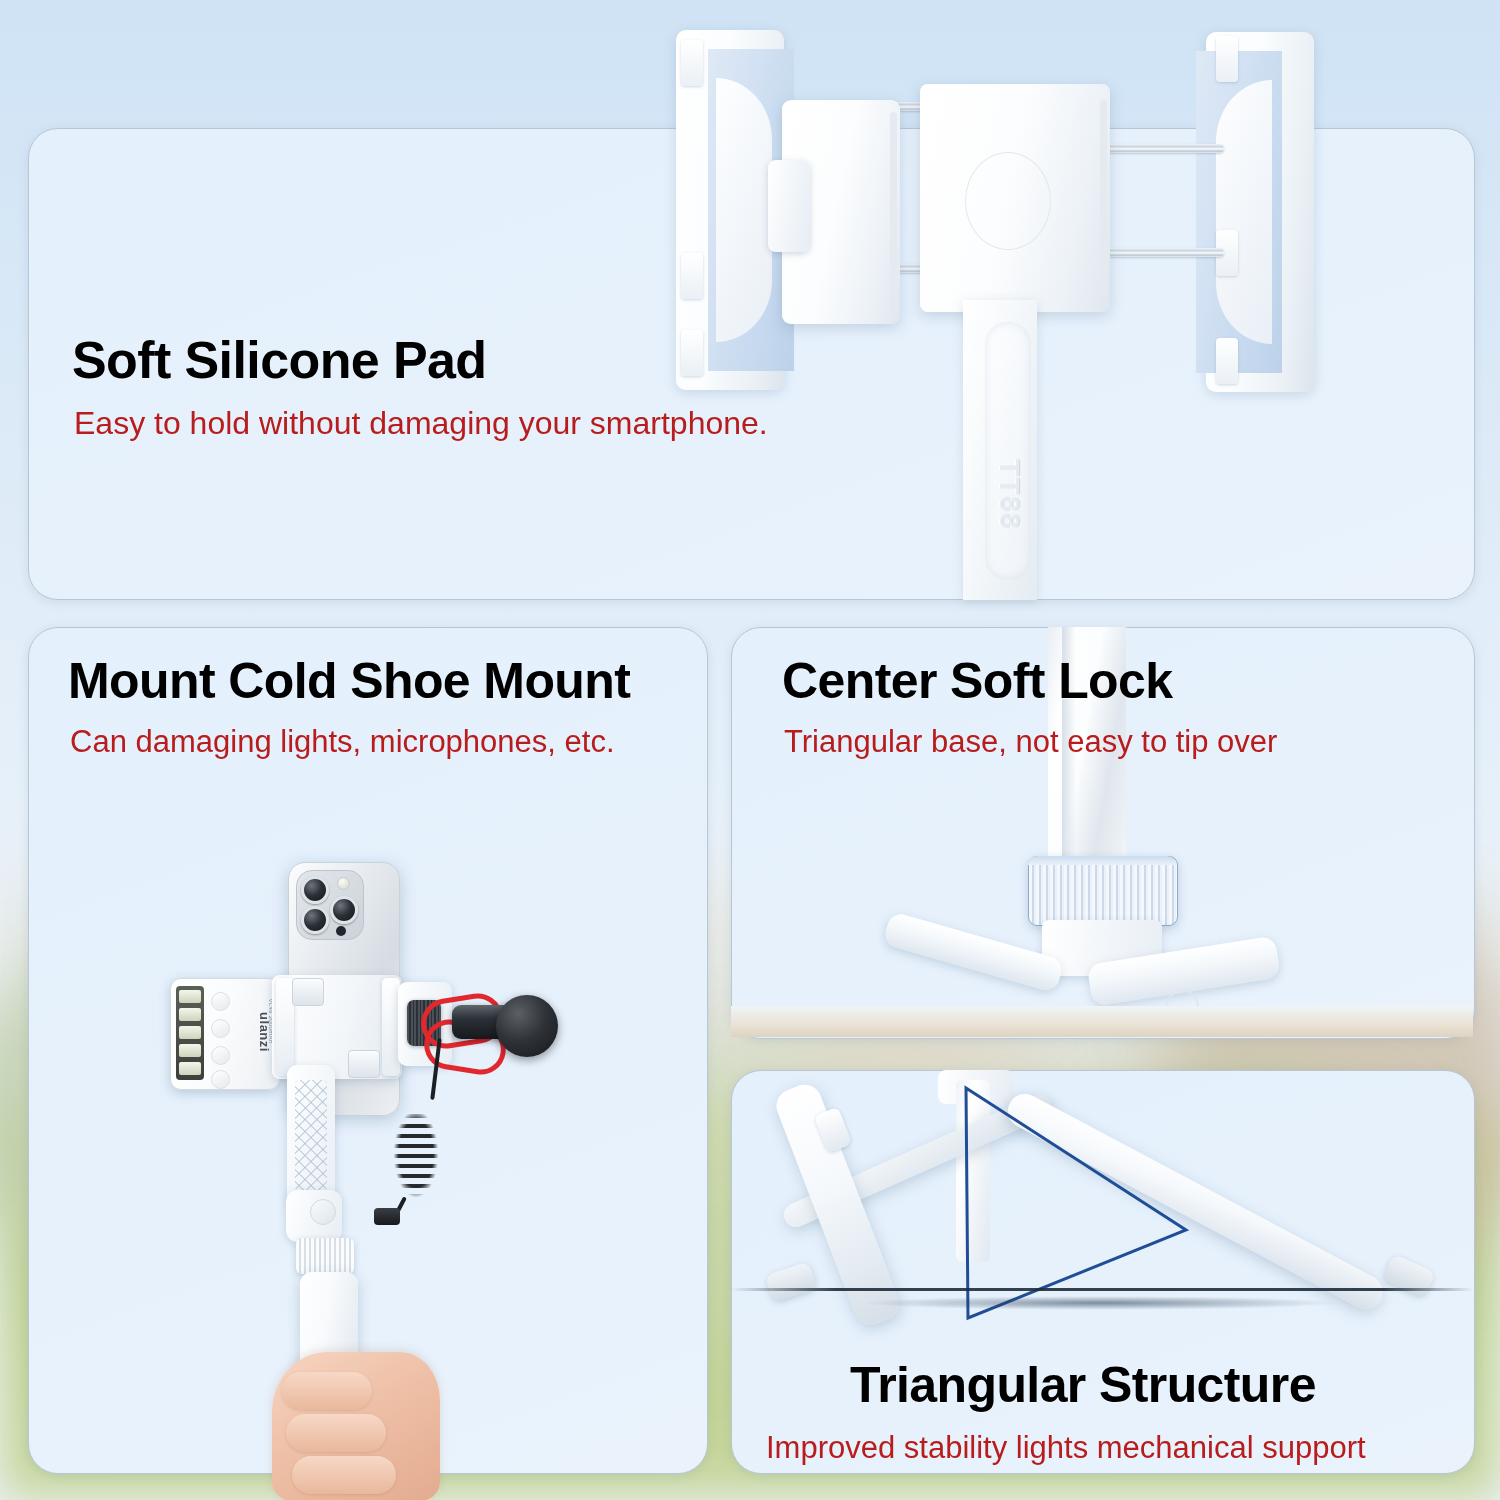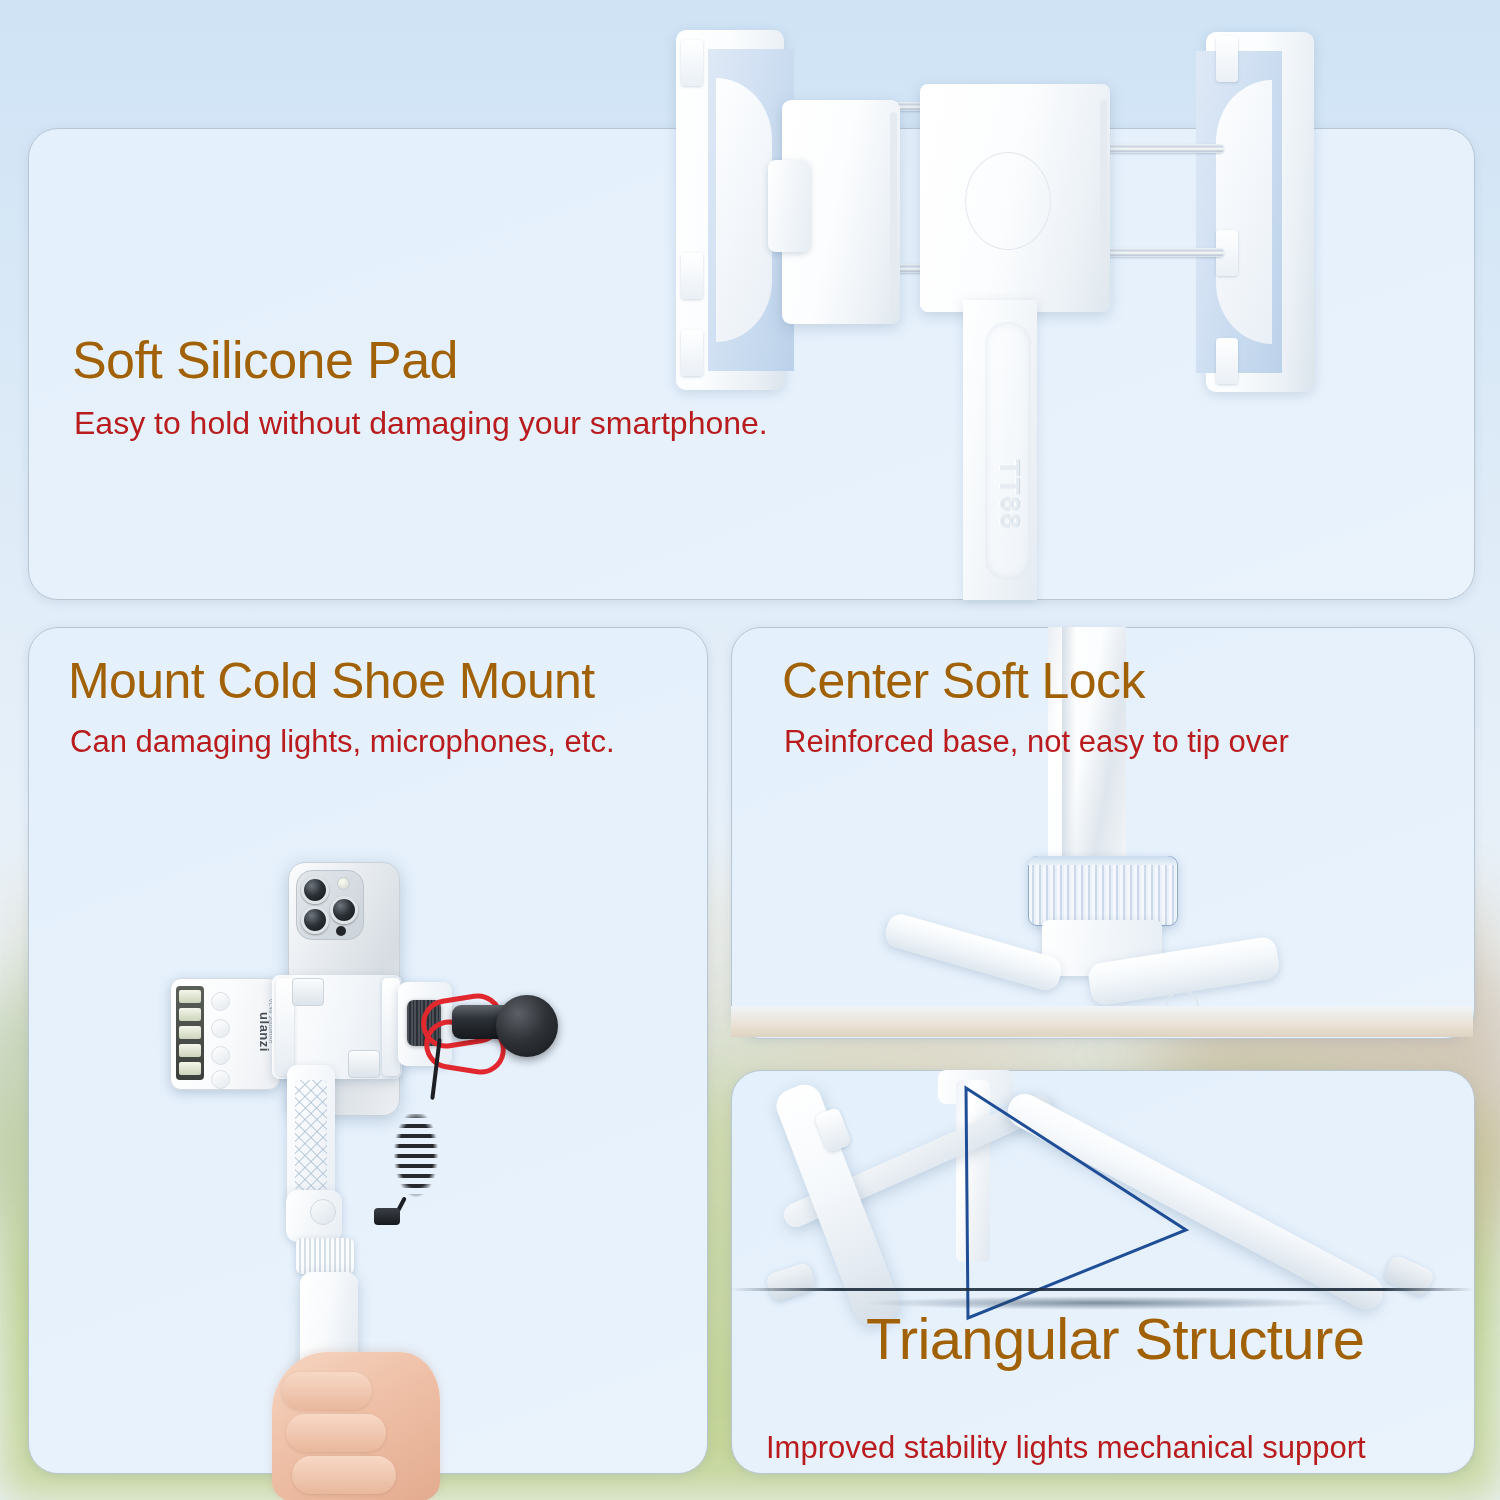--- a/index.html
+++ b/index.html
@@ -36,38 +36,38 @@
     box-shadow:0 2px 10px rgba(110,135,165,.18);
     overflow:hidden;
   }
   .p-top   {left:28px;  top:128px;  width:1445px; height:470px;}
   .p-left  {left:28px;  top:627px;  width:678px;  height:845px;}
   .p-axis  {left:731px; top:627px;  width:742px;  height:410px;}
   .p-tri   {left:731px; top:1070px; width:742px;  height:402px;}
 
   .title{
     position:absolute;
-    color:#a16207;
-    font-weight:normal;
+    color:#000000;
+    font-weight:bold;
     letter-spacing:-.6px;
     white-space:nowrap;
     text-shadow:0 1px 0 rgba(255,255,255,.35);
   }
   .subtitle{
     position:absolute;
     color:#b91c1c;
     white-space:nowrap;
   }
   .t1{left:72px;  top:330px; font-size:52px;}
   .s1{left:74px;  top:405px; font-size:32px;}
   .t2{left:68px;  top:652px; font-size:50px;}
   .s2{left:70px;  top:724px; font-size:31px;}
   .t3{left:782px; top:652px; font-size:50px;}
   .s3{left:784px; top:724px; font-size:31px;}
-  .t4{left:850px; top:1305px;font-size:58px;margin-left:16px;}
+  .t4{left:850px; top:1356px;font-size:50px;}
   .s4{left:766px; top:1430px;font-size:31px;}
 
   
   .clamp{position:absolute;left:0;top:0;width:100%;height:100%;}
 
   .jaw{position:absolute;width:108px;height:360px;border-radius:10px;
     background:linear-gradient(95deg,#ffffff 0%,#fbfdfe 40%,#eaf0f5 78%,#dce5ed 100%);
     box-shadow:0 3px 12px rgba(90,120,150,.22);}
   .jaw-l{left:676px;top:30px;}
   .jaw-r{left:1206px;top:32px;}
@@ -381,21 +381,21 @@
 <div class="ax-tube2"></div>
 <div class="ax-knob"></div>
 <div class="ax-knob-top"></div>
 <div class="ax-hub"></div>
 <div class="ax-leg ax-legA"></div>
 <div class="ax-leg ax-legB"></div>
 <div class="ax-swirl"></div>
 <div class="ax-ground"></div>
 
 <div class="title t3">Center Soft Lock</div>
-<div class="subtitle s3">Reinforced base, not easy to tip over</div>
+<div class="subtitle s3">Triangular base, not easy to tip over</div>
 
 <div class="panel p-tri">
   <div class="tri"></div>
 </div>
 
 <div class="tri-hub"></div>
 <div class="tri-col"></div>
 <div class="tri-leg tl-left"></div>
 <div class="tri-leg tl-right"></div>
 <div class="tri-leg tl-front"></div>

